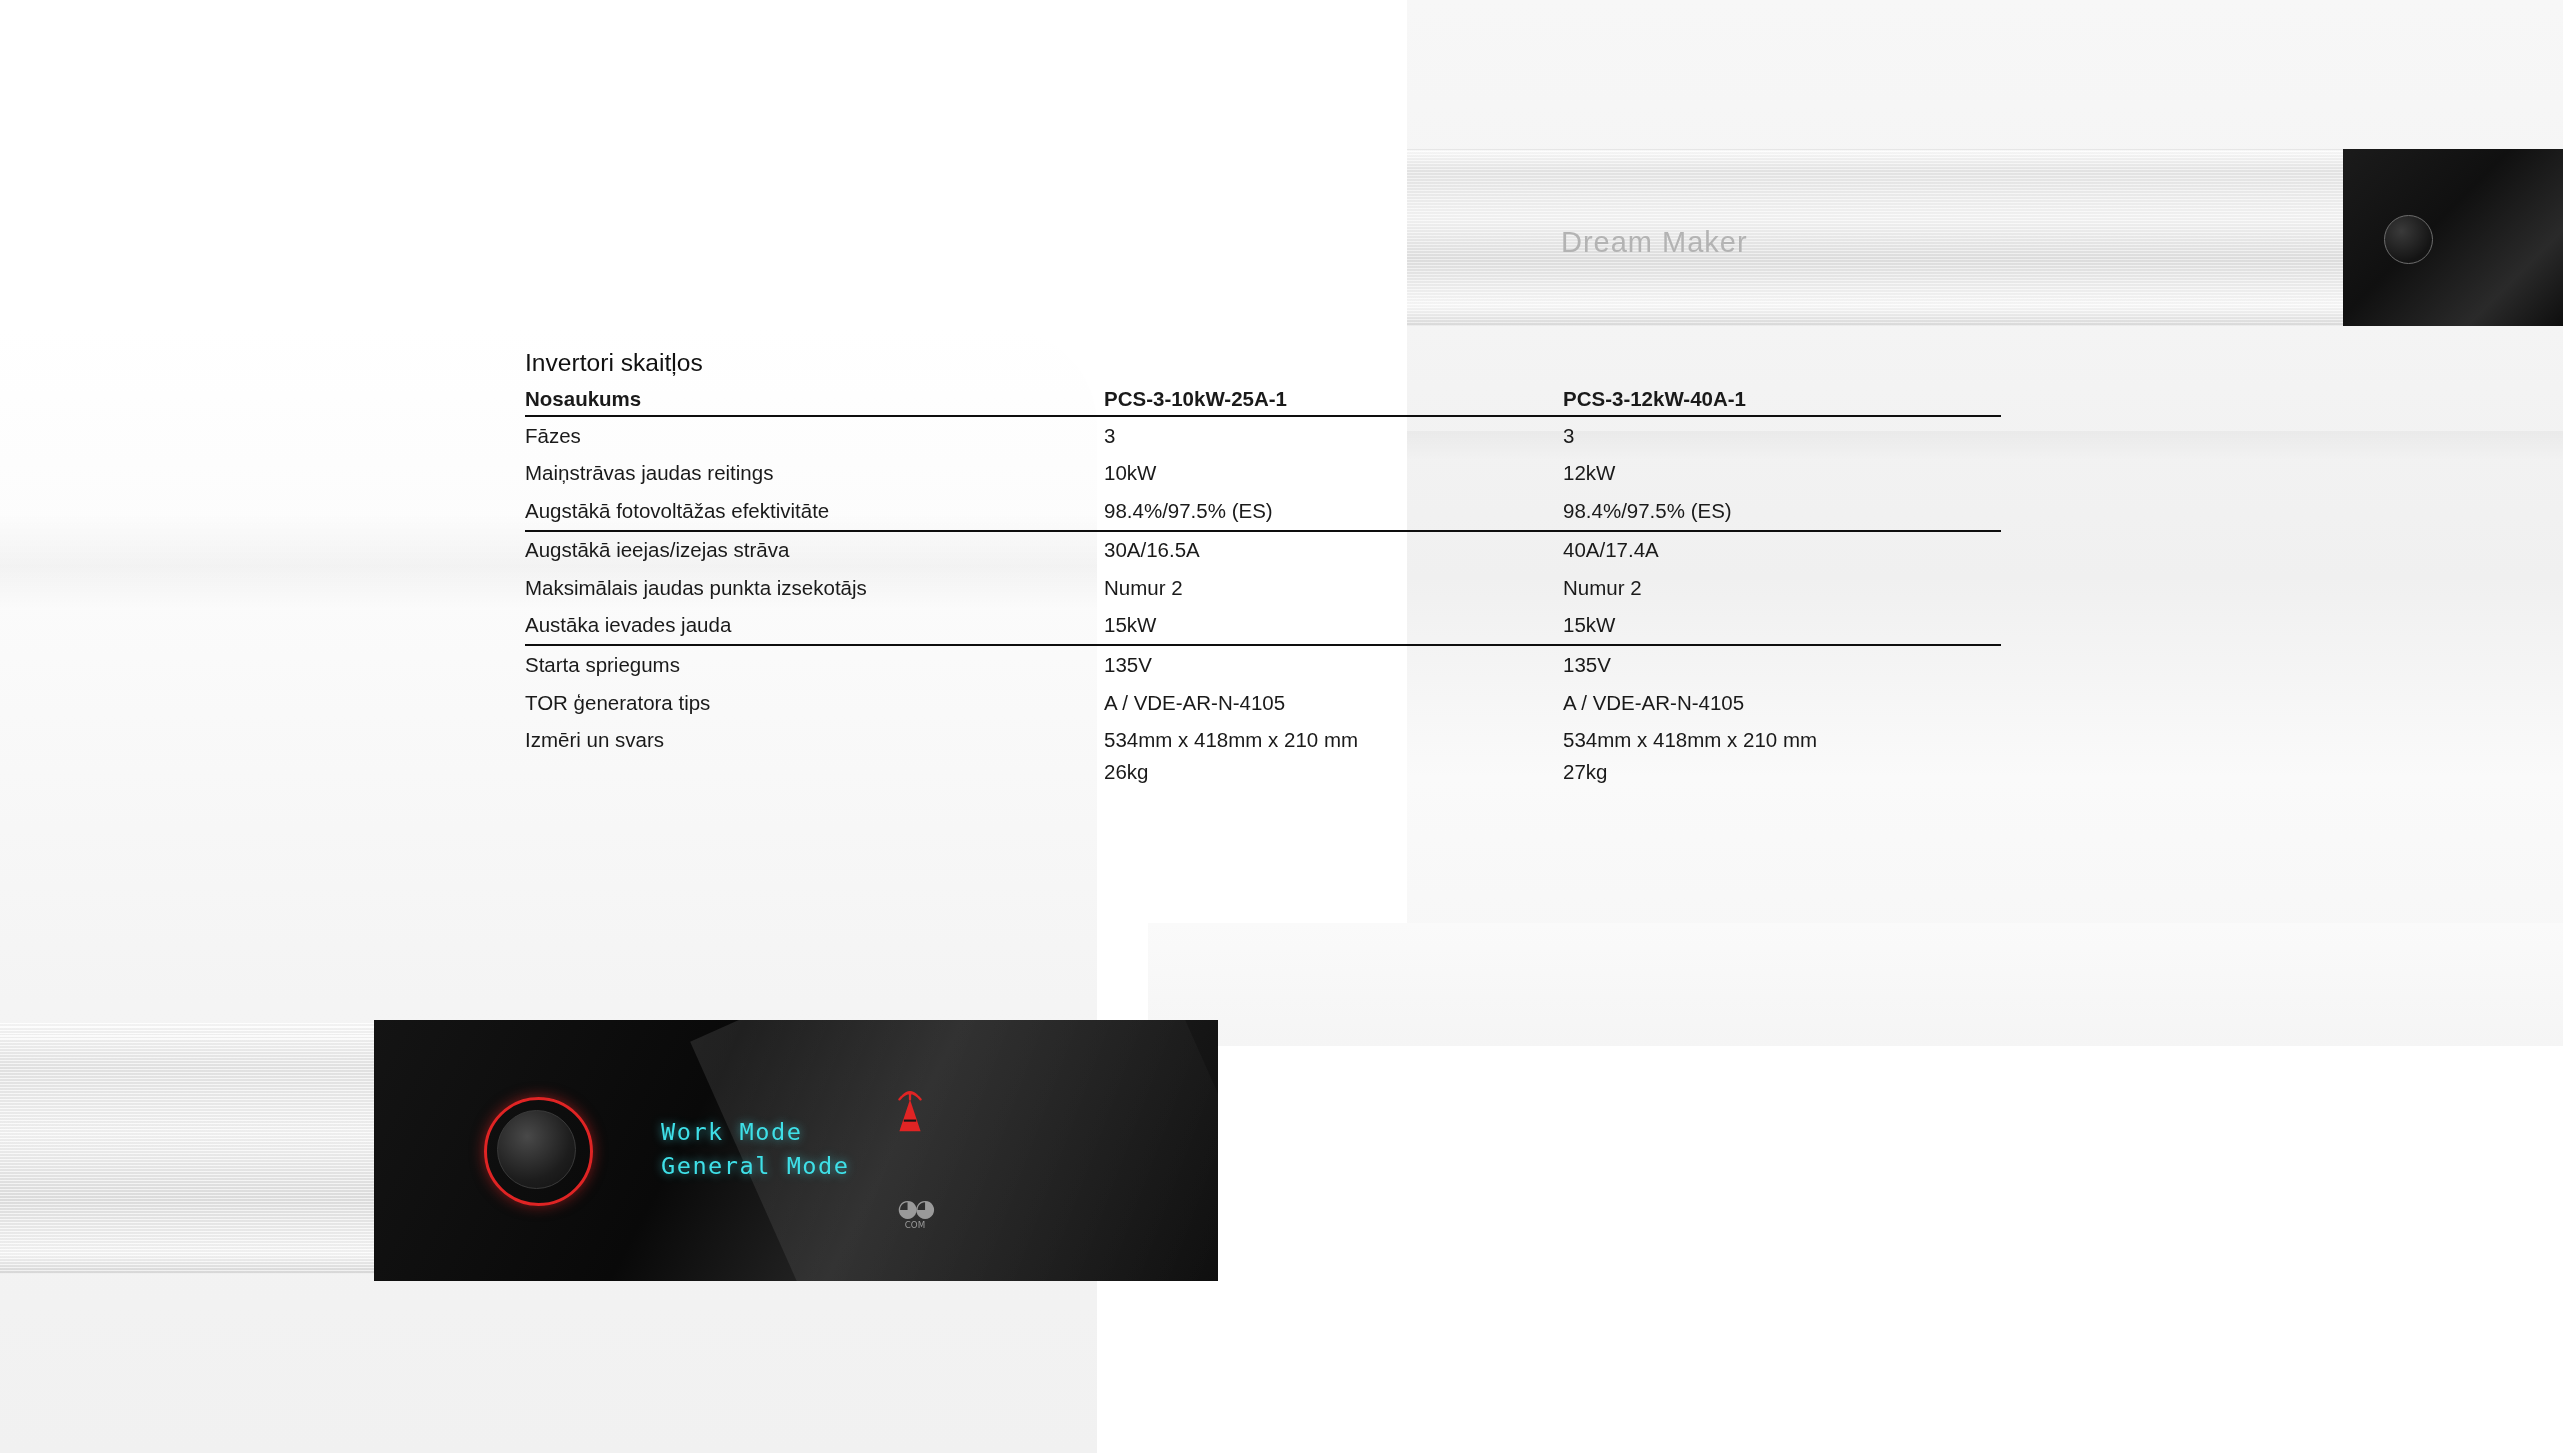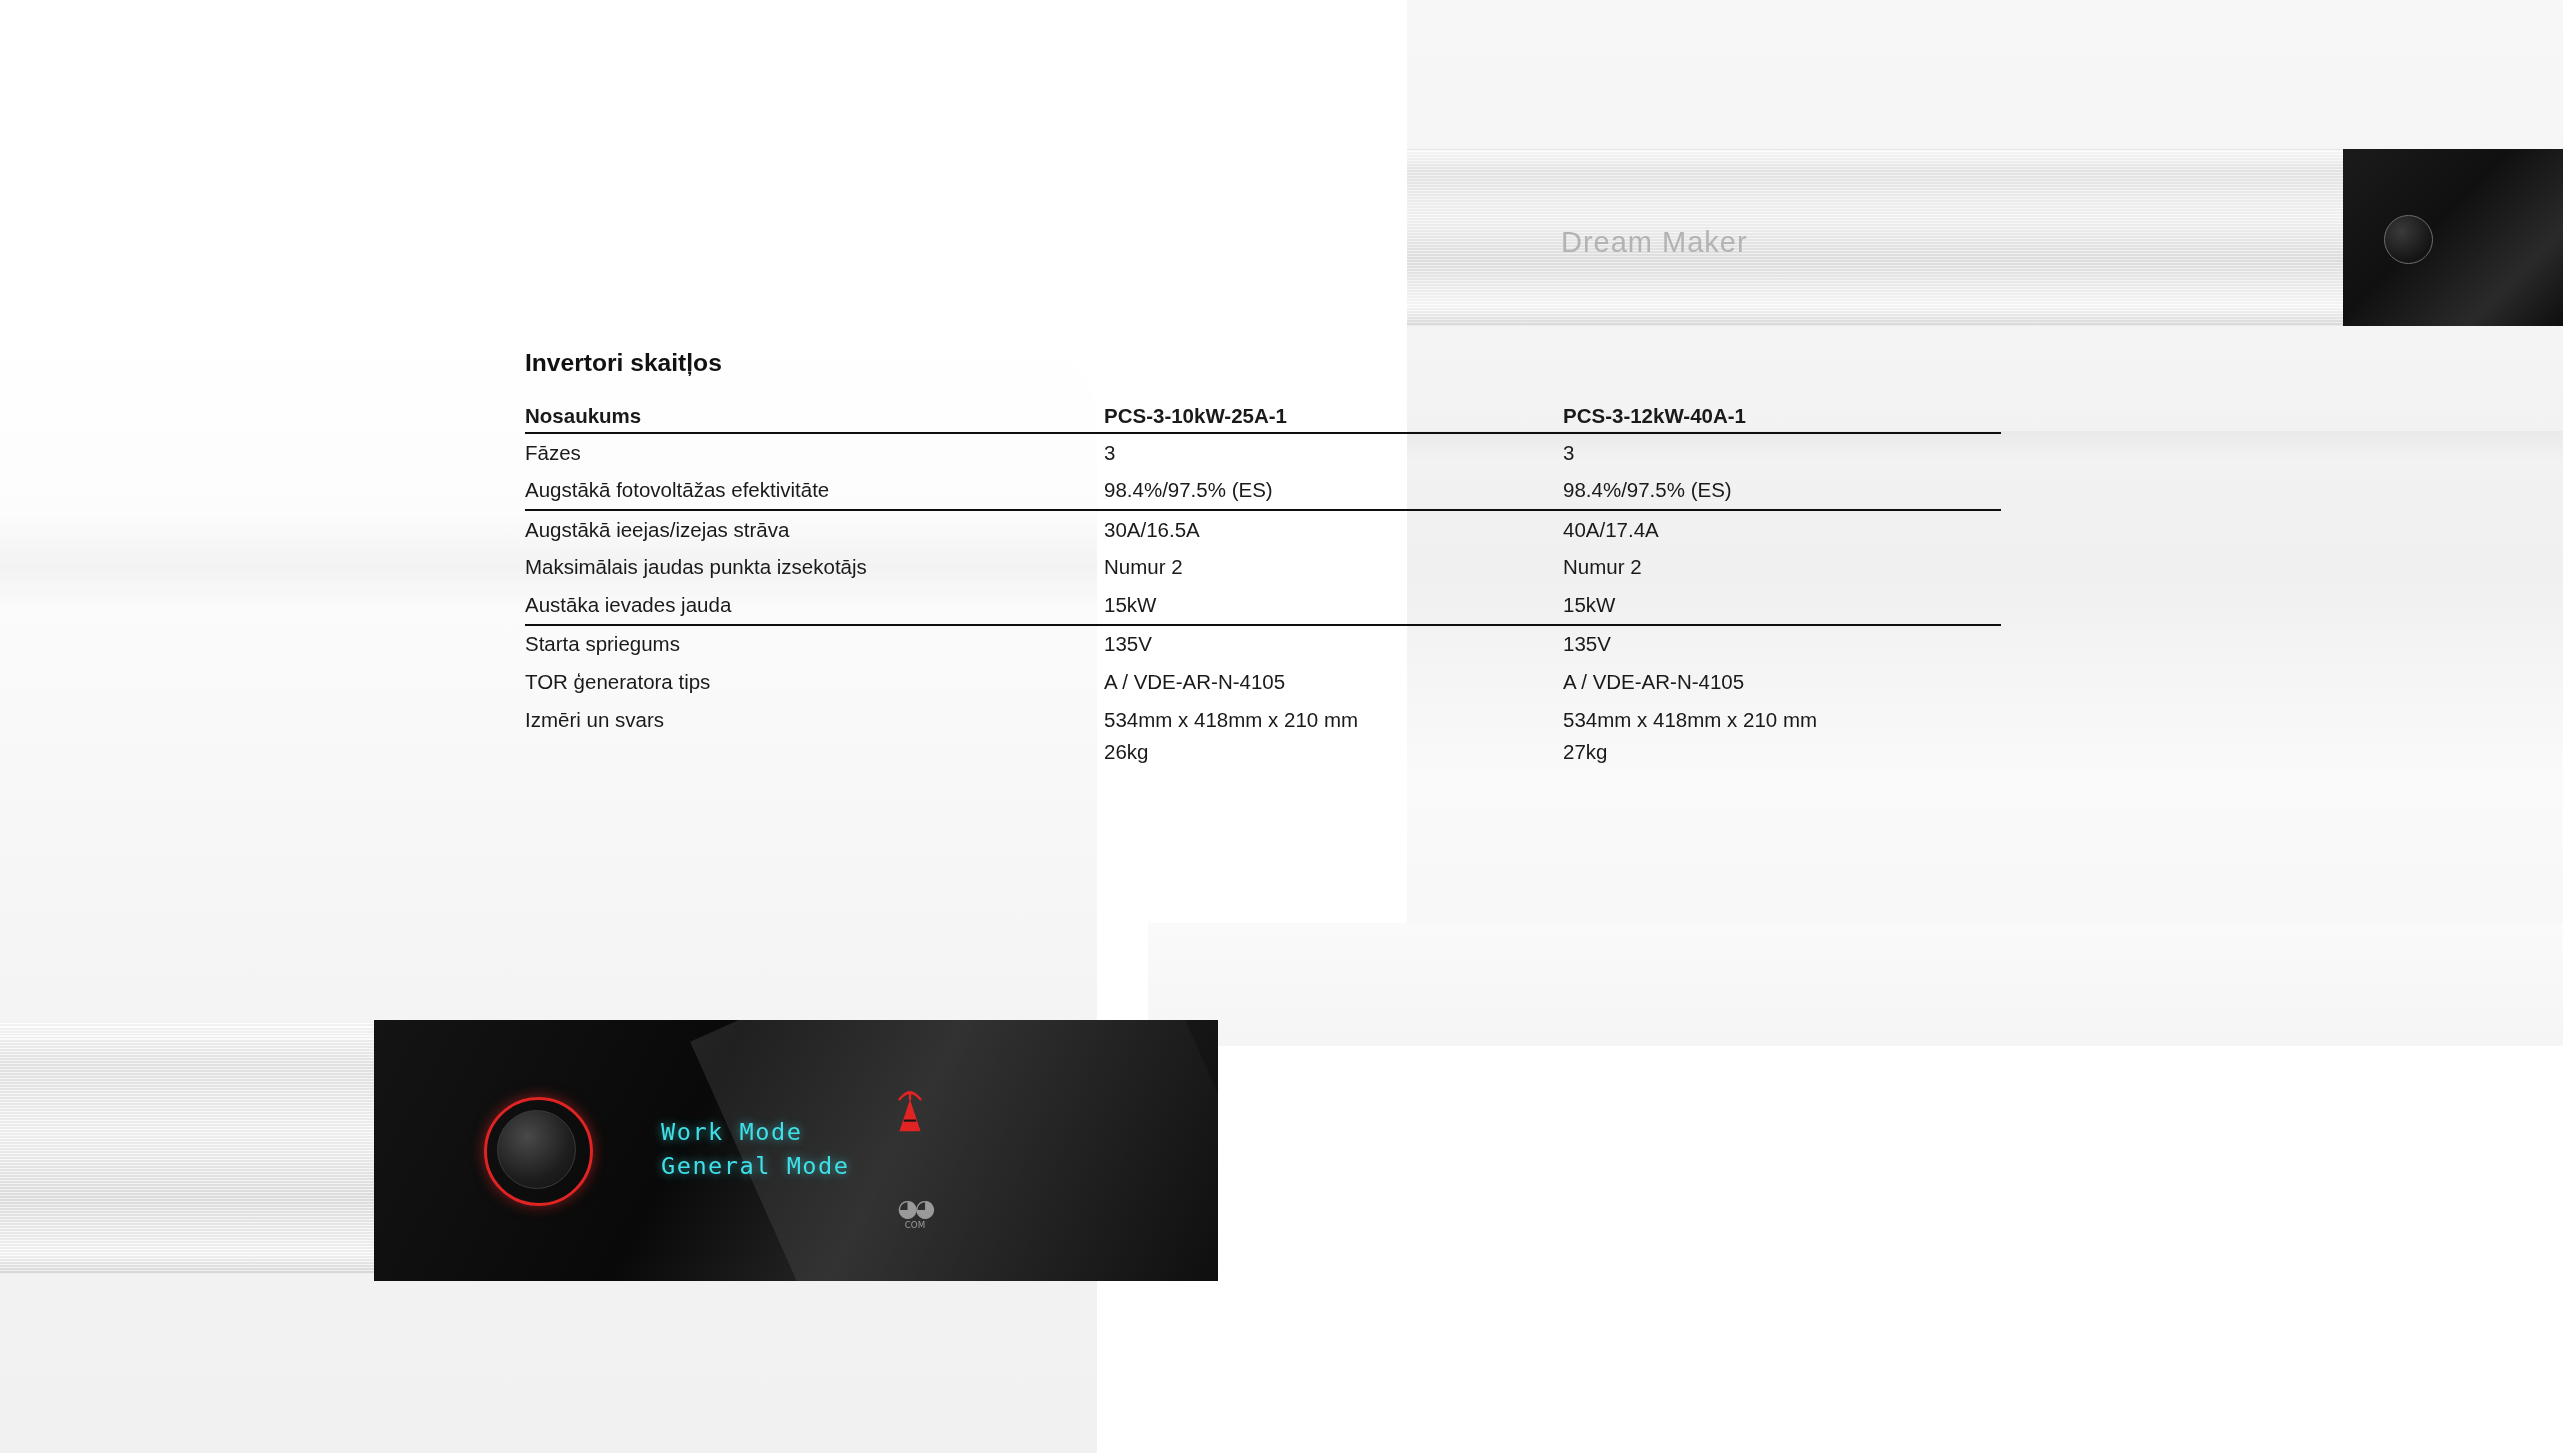--- a/index.html
+++ b/index.html
@@ -207,23 +207,23 @@
 
   
   .spec {
     position: absolute;
     left: 525px;
     top: 349px;
     width: 1476px;
   }
   .spec-title {
     font-size: 24.6px;
-    font-weight: bold;
+    font-weight: normal;
     color: #111111;
-    margin: 0 0 20px 0;
+    margin: 0 0 3px 0;
     white-space: nowrap;
   }
   table.spec-table {
     border-collapse: collapse;
     width: 1476px;
     table-layout: fixed;
   }
   table.spec-table col.c-name  { width: 579px; }
   table.spec-table col.c-v1    { width: 459px; }
   table.spec-table col.c-v2    { width: 438px; }
@@ -321,20 +321,25 @@
           <th>PCS-3-10kW-25A-1</th>
           <th>PCS-3-12kW-40A-1</th>
         </tr>
       </thead>
       <tbody>
           <tr>
             <td class="name"><span>Fāzes</span></td>
             <td><span>3</span></td>
             <td><span>3</span></td>
           </tr>
+          <tr>
+            <td class="name"><span>Maiņstrāvas jaudas reitings</span></td>
+            <td><span>10kW</span></td>
+            <td><span>12kW</span></td>
+          </tr>
           <tr class="rule-row">
             <td class="name"><span>Augstākā fotovoltāžas efektivitāte</span></td>
             <td><span>98.4%/97.5% (ES)</span></td>
             <td><span>98.4%/97.5% (ES)</span></td>
           </tr>
           <tr>
             <td class="name"><span>Augstākā ieejas/izejas strāva</span></td>
             <td><span>30A/16.5A</span></td>
             <td><span>40A/17.4A</span></td>
           </tr>

